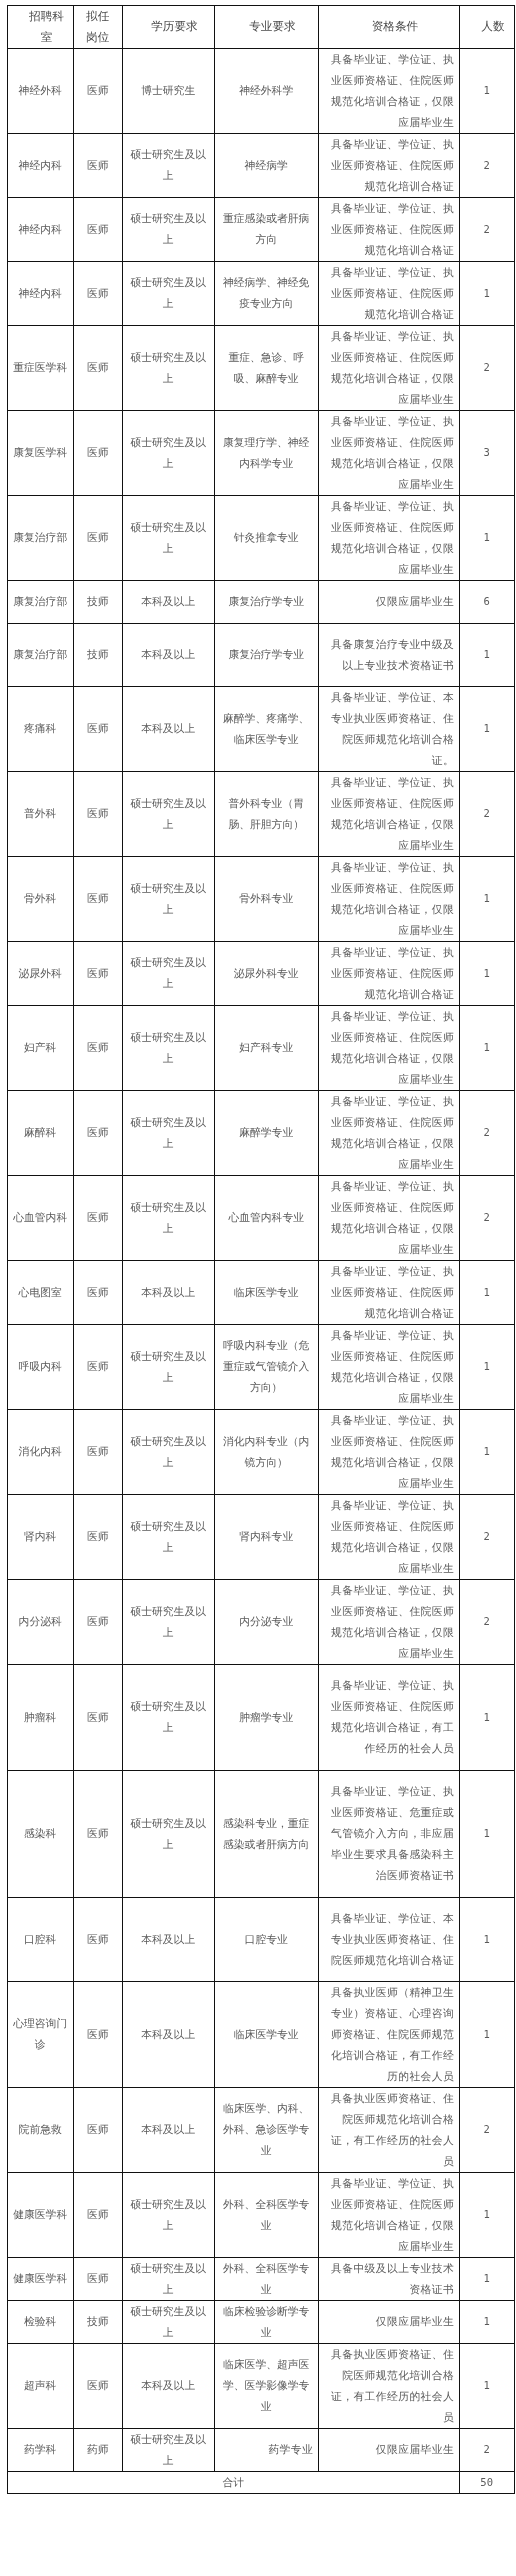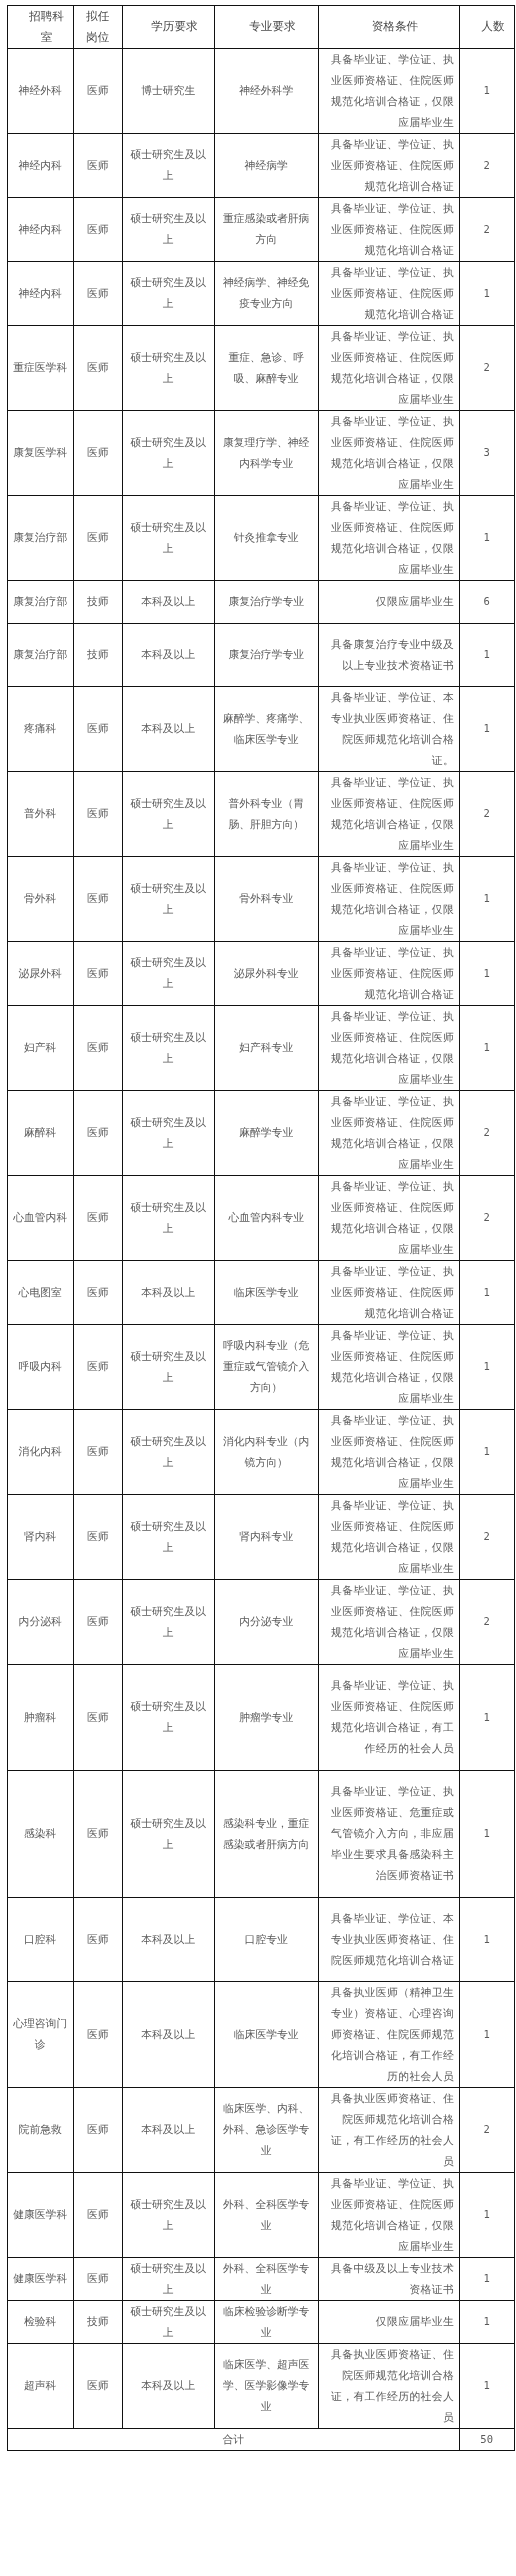--- a/index.html
+++ b/index.html
@@ -285,20 +285,28 @@
           <td class="num">1</td>
         </tr>
         <tr style="height: 84px;">
           <td class="c">超声科</td>
           <td class="c">医师</td>
           <td class="c">本科及以上</td>
           <td class="c">临床医学、超声医学、医学影像学专业</td>
           <td class="l">具备执业医师资格证、住院医师规范化培训合格证，有工作经历的社会人员</td>
           <td class="num">1</td>
         </tr>
+        <tr style="height: 43px;">
+          <td class="c">药学科</td>
+          <td class="c">药师</td>
+          <td class="c">硕士研究生及以上</td>
+          <td class="l">药学专业</td>
+          <td class="l">仅限应届毕业生</td>
+          <td class="num">2</td>
+        </tr>
       </tbody>
     <tfoot>
       <tr style="height:21.7px">
         <td class="c" colspan="5">合计</td>
         <td class="num">50</td>
       </tr>
     </tfoot>
   </table>
 </div>
 

